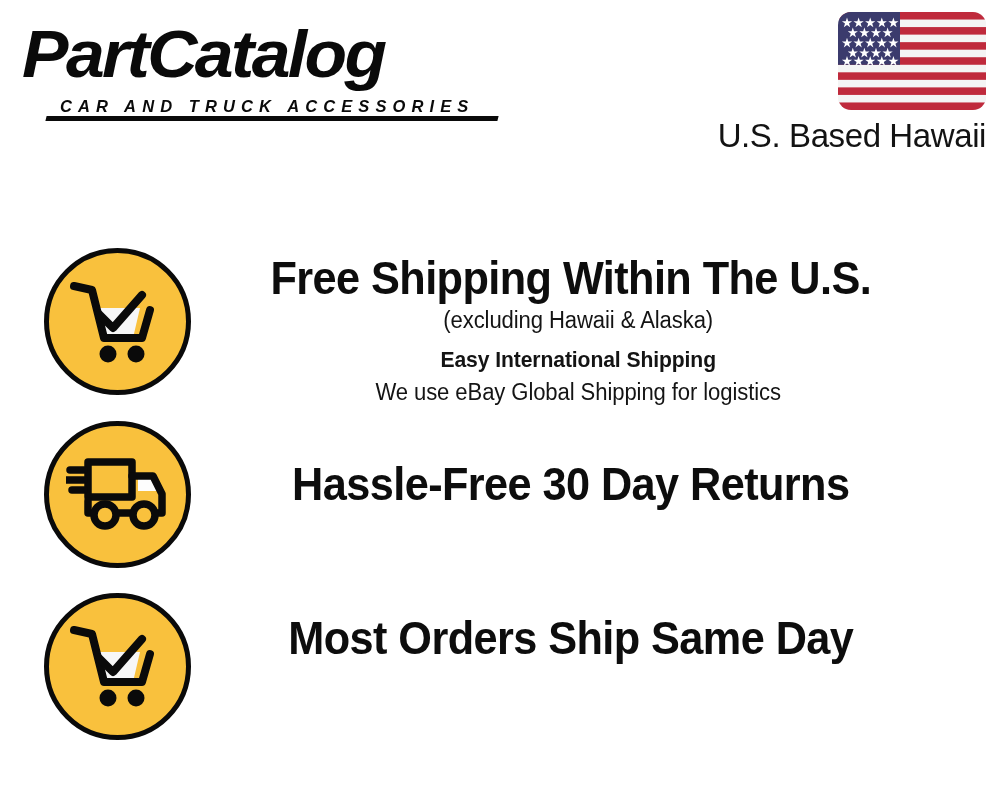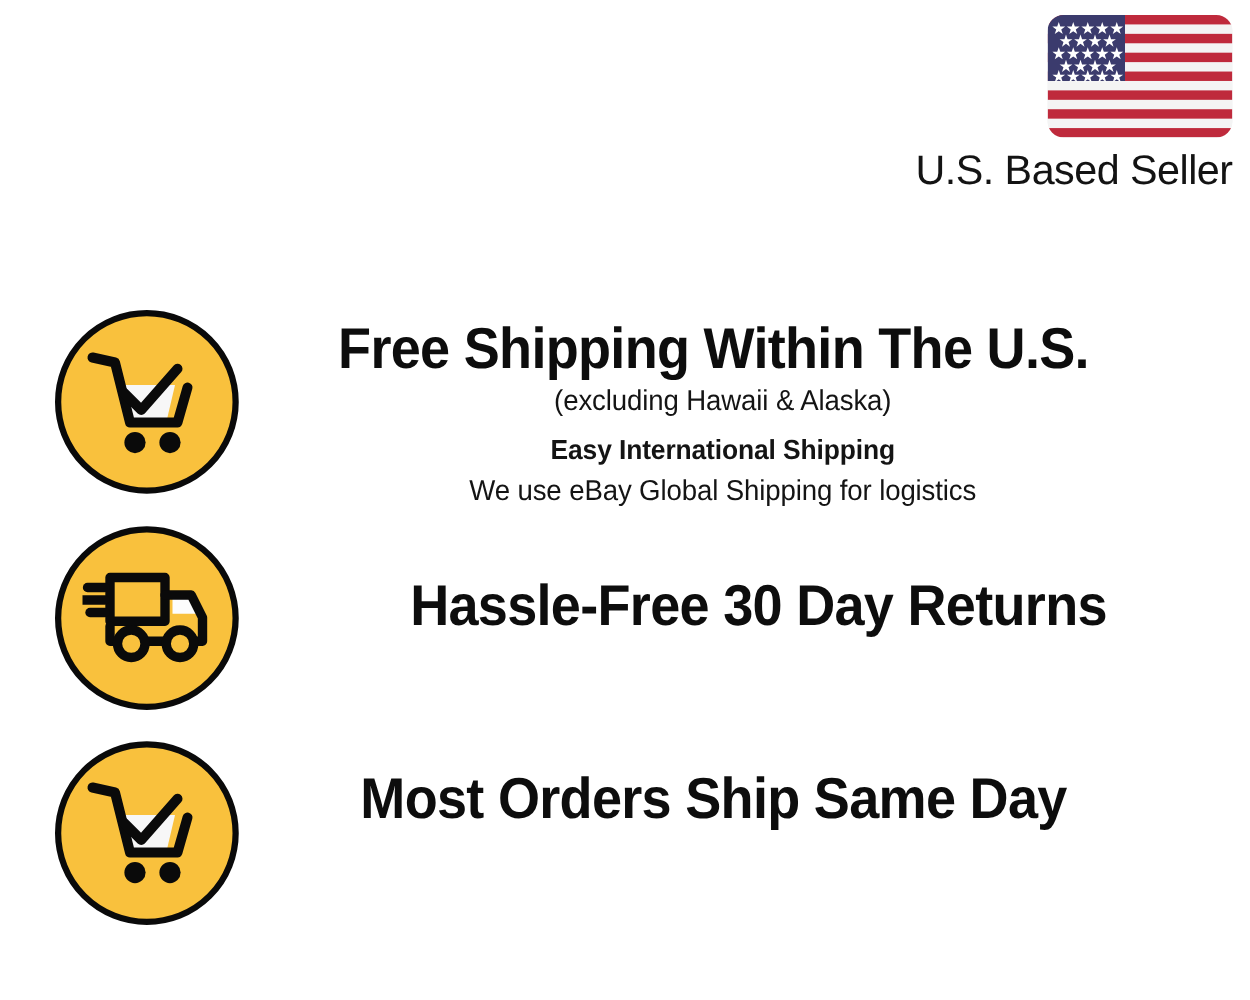--- a/index.html
+++ b/index.html
@@ -130,21 +130,21 @@
     justify-content: center;
   }
   .badge svg { display: block; }
 
   .feature-text {
     position: absolute;
     left: 223px;
     width: 740px;
   }
   .feature-row.r1 .feature-text { top: 4px; }
-  .feature-row.r2 .feature-text { top: 38px; margin-left: 36px; }
+  .feature-row.r2 .feature-text { top: 38px; }
   .feature-row.r3 .feature-text { top: 20px; }
 
   .headline {
     font-family: "Liberation Sans", sans-serif;
     font-weight: bold;
     font-size: 46px;
     line-height: 52px;
     letter-spacing: -0.6px;
     color: #0d0d0d;
     transform: scaleX(0.94);
@@ -163,20 +163,25 @@
     white-space: nowrap;
   }
   .subline.strong { font-weight: bold; font-size: 22px; margin-top: 8px; }
   .subline.light { font-weight: normal; font-size: 23px; }
 </style>
 </head>
 <body>
 
 <div class="header">
 
+  <div class="logo">
+    <div class="logo-wordmark">PartCatalog</div>
+    <div class="logo-rule"></div>
+    <div class="logo-tagline">CAR AND TRUCK ACCESSORIES</div>
+  </div>
 
   <div class="flag">
     <svg viewBox="0 0 148 98" xmlns="http://www.w3.org/2000/svg" aria-hidden="true">
       <rect x="0" y="0" width="148" height="98" fill="#f4f4f4"></rect>
       <g fill="#bf2a3c">
         <rect x="0" y="0" width="148" height="7.54"></rect>
         <rect x="0" y="15.08" width="148" height="7.54"></rect>
         <rect x="0" y="30.15" width="148" height="7.54"></rect>
         <rect x="0" y="45.23" width="148" height="7.54"></rect>
         <rect x="0" y="60.31" width="148" height="7.54"></rect>
@@ -216,21 +221,21 @@
           <polygon points="9,44.0 10.25,47.7 14.1,47.7 11.0,50.0 12.2,53.7 9,51.4 5.8,53.7 7.0,50.0 3.9,47.7 7.75,47.7"></polygon>
           <polygon points="20.6,44.0 21.85,47.7 25.7,47.7 22.6,50.0 23.8,53.7 20.6,51.4 17.4,53.7 18.6,50.0 15.5,47.7 19.35,47.7"></polygon>
           <polygon points="32.2,44.0 33.45,47.7 37.3,47.7 34.2,50.0 35.4,53.7 32.2,51.4 29.0,53.7 30.2,50.0 27.1,47.7 30.95,47.7"></polygon>
           <polygon points="43.8,44.0 45.05,47.7 48.9,47.7 45.8,50.0 47.0,53.7 43.8,51.4 40.6,53.7 41.8,50.0 38.7,47.7 42.55,47.7"></polygon>
           <polygon points="55.4,44.0 56.65,47.7 60.5,47.7 57.4,50.0 58.6,53.7 55.4,51.4 52.2,53.7 53.4,50.0 50.3,47.7 54.15,47.7"></polygon>
         </g>
       </g>
     </svg>
   </div>
 
-  <div class="seller-label">U.S. Based Seller</div>
+  <div class="seller-label">U.S. Based Hawaii</div>
 </div>
 
 <div class="features">
 
   <div class="feature-row r1">
     <div class="badge">
       <svg width="104" height="92" viewBox="0 0 104 92" xmlns="http://www.w3.org/2000/svg" aria-hidden="true">
         <polygon points="30,32 74,32 67,62 38,62" fill="#f7f7f7"></polygon>
         <g fill="none" stroke="#0a0a0a" stroke-width="8" stroke-linecap="round" stroke-linejoin="round">
           <path d="M8 10 L26 14 L38 62 L76 62 L84 34"></path>

